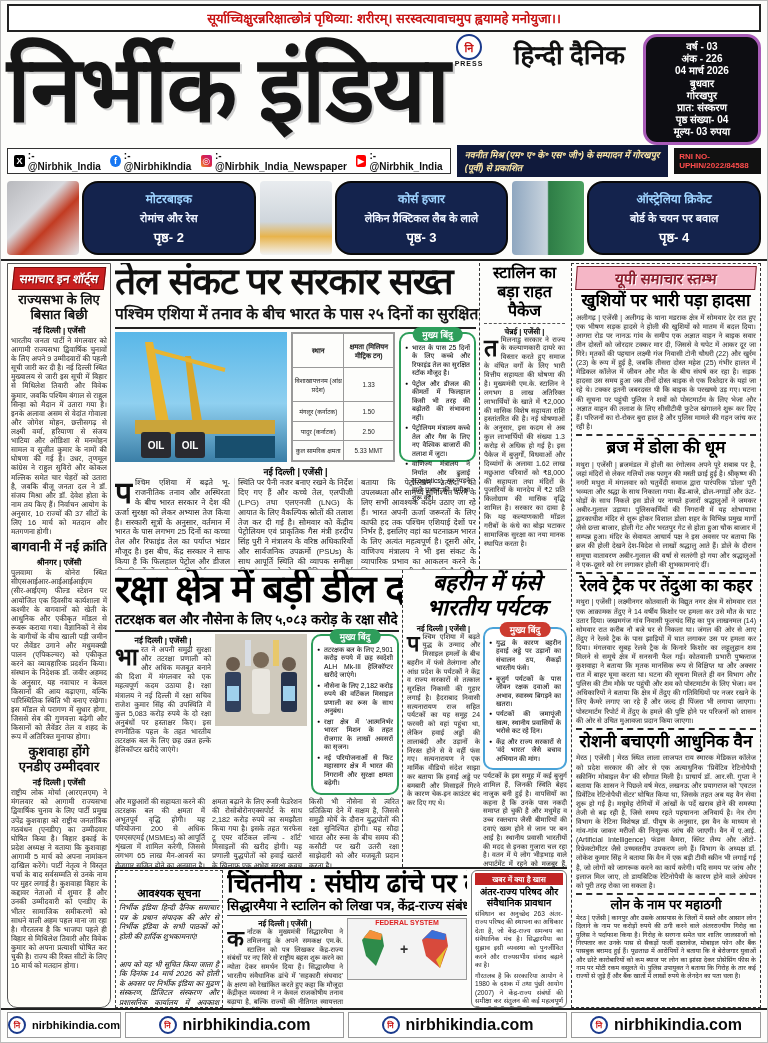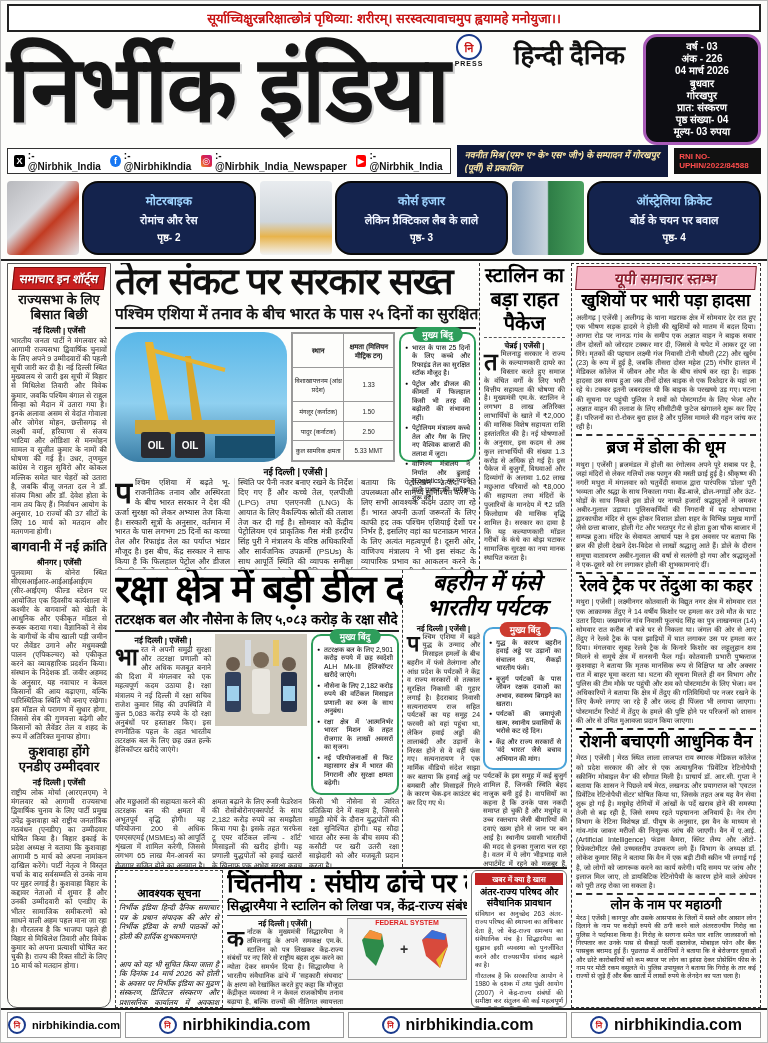--- a/index.html
+++ b/index.html
@@ -52,21 +52,21 @@
   .t-img.bike { background:linear-gradient(135deg,#b8b9bd 0%,#d8d9dd 40%,#c23b22 60%,#e2e3e6 100%); }
   .t-img.lab { background:linear-gradient(180deg,#e9ecef 0%,#cfd6dc 55%,#e8b44c 75%,#f2f3f4 100%); }
   .t-img.cric { background:linear-gradient(90deg,#8fa7c0 0%,#c9d4de 49%,#2e7d46 51%,#49a05e 100%); }
   .t-box {
     flex:1; background:#14234d; border:2px solid #0a0a0a; border-radius:16px;
     color:#fff; text-align:center; display:flex; flex-direction:column;
     justify-content:center; gap:3px; padding:2px 4px;
   }
   .t-box .tl1 { color:#9fd4ff; font-size:12px; font-weight:bold; }
   .t-box .tl2 { color:#eef4ff; font-size:11px; font-weight:bold; }
-  .t-box .tpg { color:#fff; font-size:10px; font-weight:bold; }
+  .t-box .tpg { color:#fff; font-size:13px; font-weight:bold; }
   
   .main { flex:1 1 auto; display:flex; padding:2px 6px 0 6px; gap:4px; overflow:hidden; }
   .col-left { flex:0 0 104px; border:1px solid #555; border-radius:0 0 10px 10px; padding:2px 3px; overflow:hidden; background:#fffdf8; }
   .col-center { flex:1 1 auto; display:flex; flex-direction:column; overflow:hidden; }
   .col-right { flex:0 0 190px; border:1px dashed #333; padding:2px 4px; overflow:hidden; }
   
   .shorts-banner { background:#c92020; color:#fff; font-weight:900; font-size:12px; text-align:center; padding:2px 1px; transform:skew(-6deg); border:1px solid #7a0f0f; margin:1px 2px 3px 2px; text-shadow:1px 1px 0 #7a0f0f; }
   .short-story { margin-bottom:4px; }
   .short-title { font-size:13px; font-weight:900; color:#111; text-align:center; line-height:1.15; margin-bottom:1px; }
   .short-dateline { font-size:8px; font-weight:bold; text-align:center; margin-bottom:1px; }
@@ -74,37 +74,37 @@
   
   .dateline { font-size:9px; font-weight:bold; text-align:center; }
   .body-txt { font-size:7.8px; line-height:1.27; text-align:justify; color:#1c1c1c; }
   .dropcap { float:left; font-size:30px; font-weight:900; line-height:0.85; padding:2px 3px 0 0; color:#111; }
   
   .row-a { display:flex; flex:0 0 306px; overflow:hidden; }
   .oil-art { flex:1 1 auto; padding-right:3px; overflow:hidden; }
   .oil-head { font-size:37px; font-weight:900; color:#101010; line-height:1.0; letter-spacing:-1px; white-space:nowrap; }
   .oil-sub { font-size:15.5px; font-weight:900; color:#151515; border-bottom:2px solid #222; padding:2px 0 3px 0; margin-bottom:3px; white-space:nowrap; }
   .oil-media { display:flex; gap:4px; height:130px; margin-bottom:3px; }
-  .oil-photo { flex:0 0 172px; background:linear-gradient(180deg,#59b7e8 0%,#8fd0f0 55%,#3a7ea6 100%); position:relative; overflow:hidden;border-radius:23px; }
+  .oil-photo { flex:0 0 172px; background:linear-gradient(180deg,#59b7e8 0%,#8fd0f0 55%,#3a7ea6 100%); position:relative; overflow:hidden; }
   .oil-photo svg { position:absolute; inset:0; }
   .oil-table { flex:0 0 104px; border:1px solid #999; font-size:6.5px; }
   .oil-table table { border-collapse:collapse; width:100%; height:100%; }
   .oil-table th,.oil-table td { border:1px solid #999; text-align:center; padding:1px; font-size:6.3px; color:#222; }
   .oil-table th { font-weight:bold; font-size:6.8px; }
   .kp-box { flex:1 1 auto; border:2px solid #2e9e5b; border-radius:10px; padding:10px 4px 3px 4px; position:relative; background:#fff; }
   .kp-head { position:absolute; top:-7px; left:50%; transform:translateX(-50%); background:#2e9e5b; color:#fff; font-size:9px; font-weight:bold; padding:1px 10px; border-radius:8px; white-space:nowrap; }
   .kp-box ul { list-style:none; }
   .kp-box li { font-size:6.8px; line-height:1.25; margin-bottom:2px; padding-left:7px; position:relative; text-align:justify; }
   .kp-box li::before { content:"●"; position:absolute; left:0; top:0; font-size:5px; }
   .kp-blue { border-color:#4aa3d8; }
   .kp-blue .kp-head { background:#cc3b2f; }
   .oil-body { column-count:3; column-gap:8px; column-rule:1px solid #ddd; height:118px; overflow:hidden; }
   
   .stalin-col { flex:0 0 88px; border-left:1px dashed #333; padding:0 2px 0 4px; overflow:hidden; }
-  .stalin-title { font-size:20px; font-weight:900; text-align:center; line-height:1.2; border-bottom:1px dashed #555; padding-bottom:2px; margin-bottom:2px; }
+  .stalin-title { font-size:16px; font-weight:900; text-align:center; line-height:1.2; border-bottom:1px dashed #555; padding-bottom:2px; margin-bottom:2px; }
   
   .row-b { display:flex; flex:0 0 298px; overflow:hidden; border-top:1px solid #999; }
   .def-art { flex:0 0 287px; padding-right:3px; overflow:hidden; }
   .def-head { font-size:38px; font-weight:700; line-height:1.05; letter-spacing:-1px; white-space:nowrap; }
   .def-sub { font-size:13.5px; font-weight:900; border-bottom:2px solid #222; padding-bottom:2px; margin-bottom:2px; white-space:nowrap; }
   .def-mid { display:flex; gap:4px; margin-bottom:2px; }
   .def-col1 { flex:1; }
   .def-photo { flex:0 0 92px; height:92px; background:linear-gradient(180deg,#d9d4c8 0%,#b9b2a4 60%,#8e8778 100%); position:relative; overflow:hidden; }
   .def-kp { flex:0 0 88px; }
   .def-body2 { column-count:3; column-gap:7px; height:108px; overflow:hidden; }

